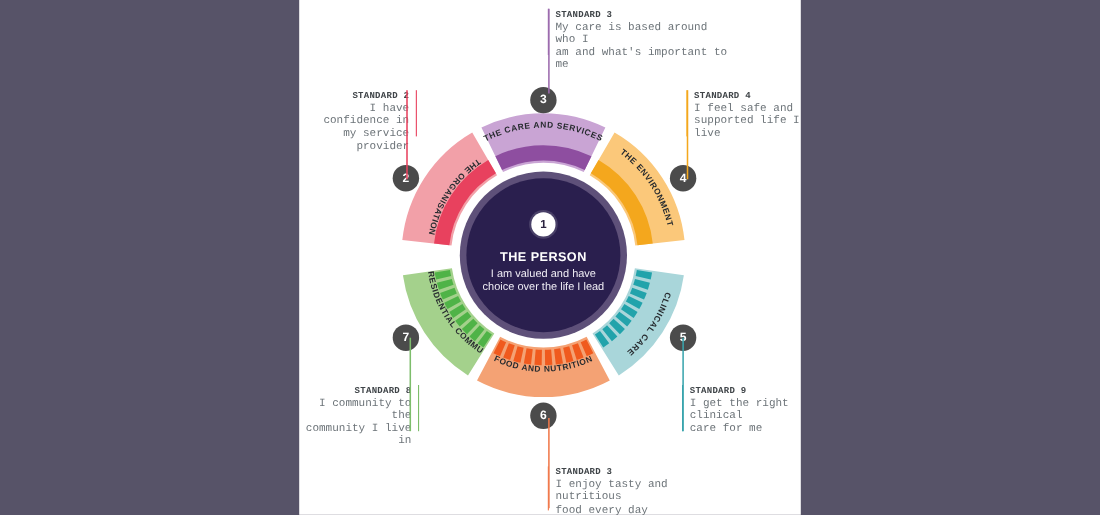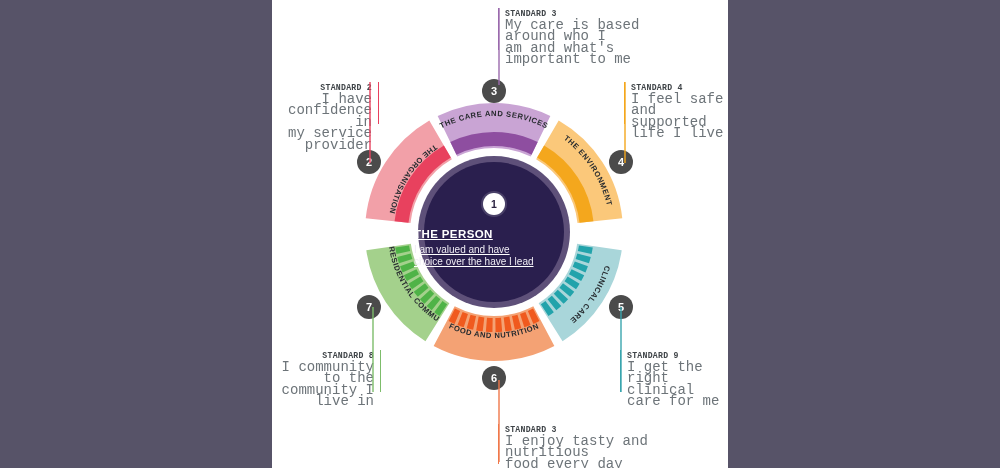--- a/index.html
+++ b/index.html
@@ -15,34 +15,34 @@
   #stage{position:absolute;left:0;top:0;width:456px;height:468px;}
   svg.wheel{position:absolute;left:0;top:0;width:456px;height:468px;overflow:visible;}
 
   
   .callout{position:absolute;font-family:Liberation Mono, monospace;}
   .callout .title{
     font-size:8.2px;font-weight:bold;letter-spacing:.25px;
     color:#3f4448;line-height:11px;white-space:nowrap;
   }
   .callout .desc{
-    font-size:14px;color:#6d7479;line-height:11.4px;margin-top:1px;
+    font-size:10px;color:#6d7479;line-height:11.4px;margin-top:1px;
   }
   .callout.left{text-align:right;padding-right:7px;}
   .callout.right{text-align:left;padding-left:7px;}
   .callout.left .rule{
     position:absolute;right:0;top:0;width:1.4px;height:100%;
   }
   .callout.right .rule{
     position:absolute;left:0;top:0;width:1.4px;height:100%;
   }
 
   
   .center-wrap{
-    position:absolute;color:#ffffff;width:160px;text-decoration:underline;
+    position:absolute;text-align:center;color:#ffffff;width:160px;
   }
   .center-title{font-size:11.5px;font-weight:bold;letter-spacing:.4px;}
   .center-sub{font-size:10px;line-height:11.6px;margin-top:4px;color:#efecf4;}
 
   
   .badge{
     position:absolute;border-radius:50%;
     display:flex;align-items:center;justify-content:center;
     font-weight:bold;
   }
@@ -129,21 +129,21 @@
           <text class="arc-label"><textPath xlink:href="#lp-clin" startOffset="50%" text-anchor="middle">CLINICAL CARE</textPath></text>
           <text class="arc-label"><textPath xlink:href="#lp-food" startOffset="50%" text-anchor="middle">FOOD AND NUTRITION</textPath></text>
           <text class="arc-label"><textPath xlink:href="#lp-res" startOffset="50%" text-anchor="middle">THE RESIDENTIAL COMMUNITY</textPath></text>
         </g>
     </svg>
 
     <div class="center-wrap" style="left:142px;top:228px;">
       <div class="center-title">THE PERSON</div>
       <div class="center-sub">
         <span>I am valued and have</span><br>
-        <span>choice over the have I lead</span>
+        <span>choice over the life I lead</span>
       </div>
     </div>
 
     <div class="badge light" style="left:211px;top:193px;">1</div>
 
     <div class="badge dark" style="left:85px;top:150px;">2</div>
     <div class="badge dark" style="left:210px;top:79px;">3</div>
     <div class="badge dark" style="left:337px;top:150px;">4</div>
     <div class="badge dark" style="left:337px;top:295px;">5</div>
     <div class="badge dark" style="left:210px;top:366px;">6</div>

